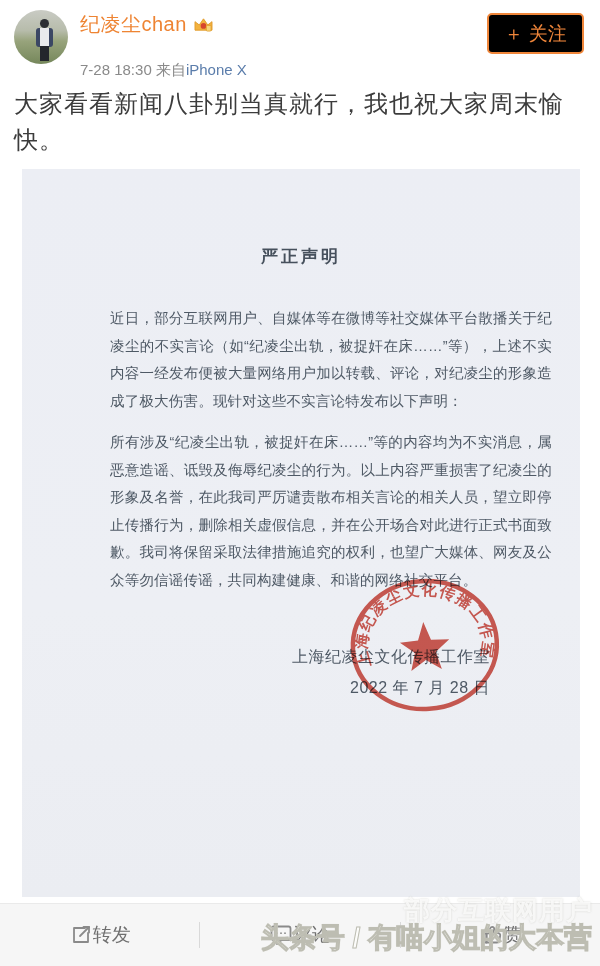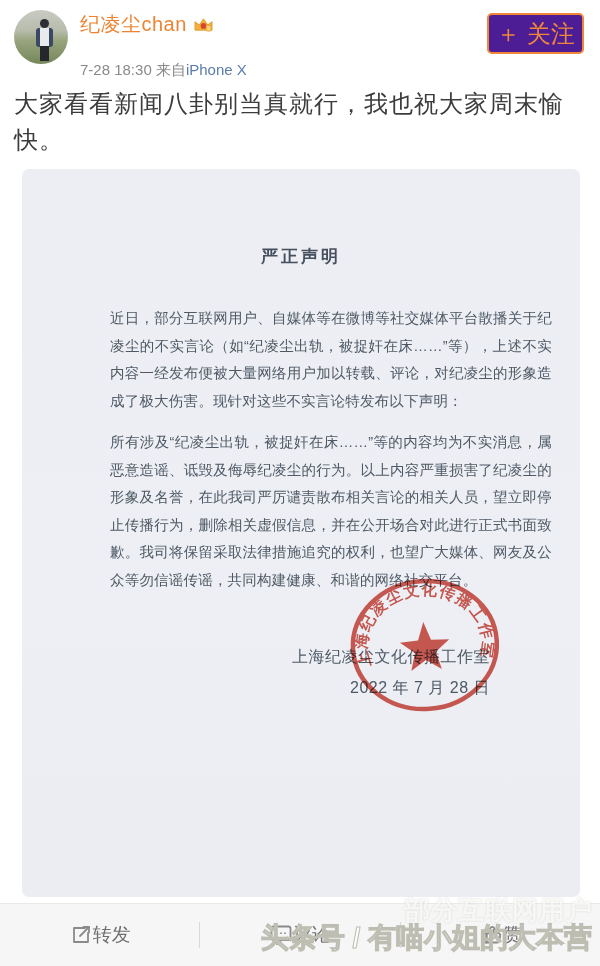--- a/index.html
+++ b/index.html
@@ -14,31 +14,31 @@
   .av-head { position:absolute; left:26px; top:9px; width:9px; height:9px; border-radius:50%; background:#2d2f34; }
   .av-body { position:absolute; left:22px; top:18px; width:17px; height:19px; border-radius:3px;
              background:linear-gradient(90deg,#3b4764 0 26%,#e9eaec 26% 74%,#3b4764 74%); }
   .av-legs { position:absolute; left:26px; top:36px; width:9px; height:15px; background:#24272c; }
   .user-block { position:absolute; left:80px; top:11px; }
   .username-row { display:flex; align-items:center; gap:6px; }
   .username { color:#ee8433; font-size:20px; font-weight:500; letter-spacing:.5px; cursor:pointer; }
   .crown { width:21px; height:17px; }
   .meta-row { margin-top:23px; font-size:15px; color:#8a8a8a; }
   .source-link { color:#5b7dab; cursor:pointer; }
-  .follow-btn { position:absolute; right:16px; top:13px; width:97px; height:41px; background:#4c1d95;
-                border:2px solid #f0863a; border-radius:5px; color:#f0863a; font-size:24px;
+  .follow-btn { position:absolute; right:16px; top:13px; width:97px; height:41px; background:#000000;
+                border:2px solid #f0863a; border-radius:5px; color:#f0863a; font-size:19px;
                 font-family:inherit; cursor:pointer; }
 
   
   .post-text { margin:12px 14px 0 14px; width:572px; font-size:24px; line-height:36px;
                letter-spacing:1px; color:#3c3c3c; }
 
   
   .statement { position:absolute; left:22px; top:169px; width:558px; height:728px;
-               background:linear-gradient(180deg,#eceef4 0%,#edeff4 60%,#ebedf2 100%); cursor:pointer;border-radius:7px; }
+               background:linear-gradient(180deg,#eceef4 0%,#edeff4 60%,#ebedf2 100%); cursor:pointer; }
   .st-title { position:absolute; left:0; top:76px; width:100%; text-align:center;
               font-size:17px; font-weight:bold; letter-spacing:3px; color:#46505c; }
   .st-p { position:absolute; left:88px; width:442px; font-size:14.5px; line-height:27.5px;
           color:#4e5965; text-align:justify; letter-spacing:.2px; }
   .p1 { top:136px; }
   .p2 { top:260px; }
   .st-sign { position:absolute; right:90px; top:472px; text-align:right; font-size:16px;
              line-height:31px; color:#4e5965; z-index:1; letter-spacing:.5px; }
   .stamp { position:absolute; left:315px; top:400px; width:176px; height:156px; z-index:2;
            opacity:.88; mix-blend-mode:multiply; transform:rotate(-4deg); }

